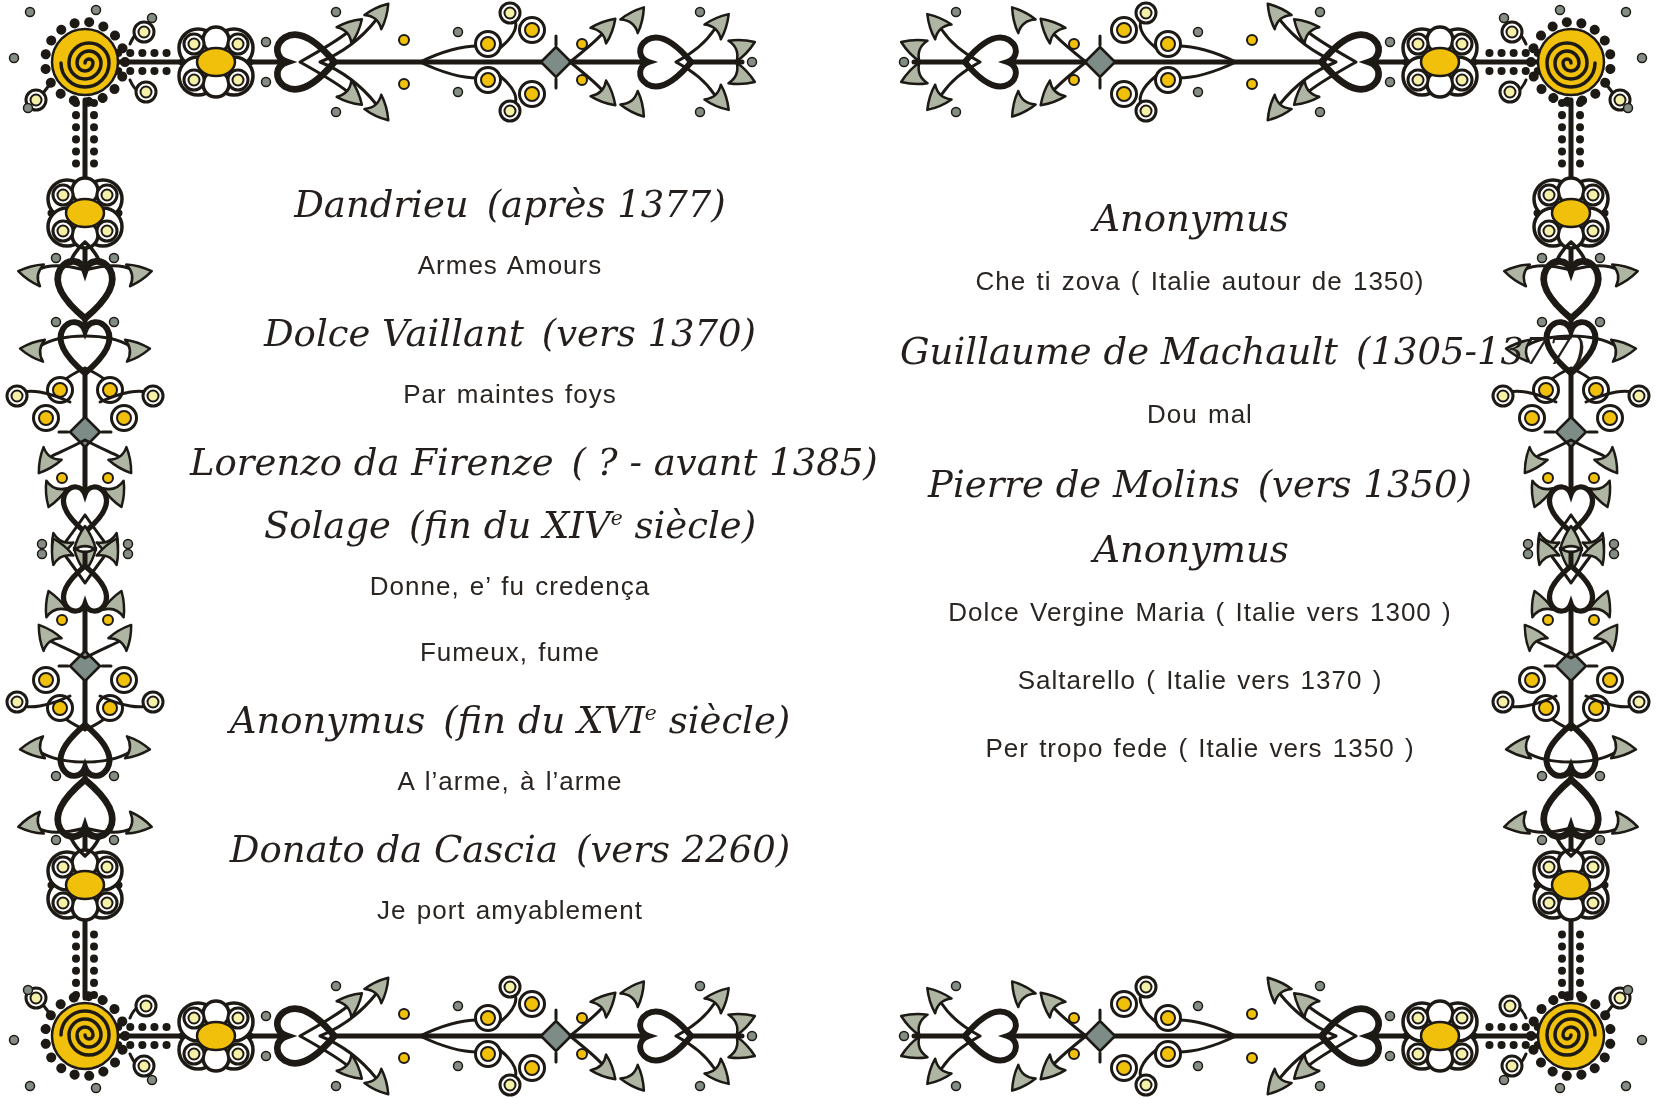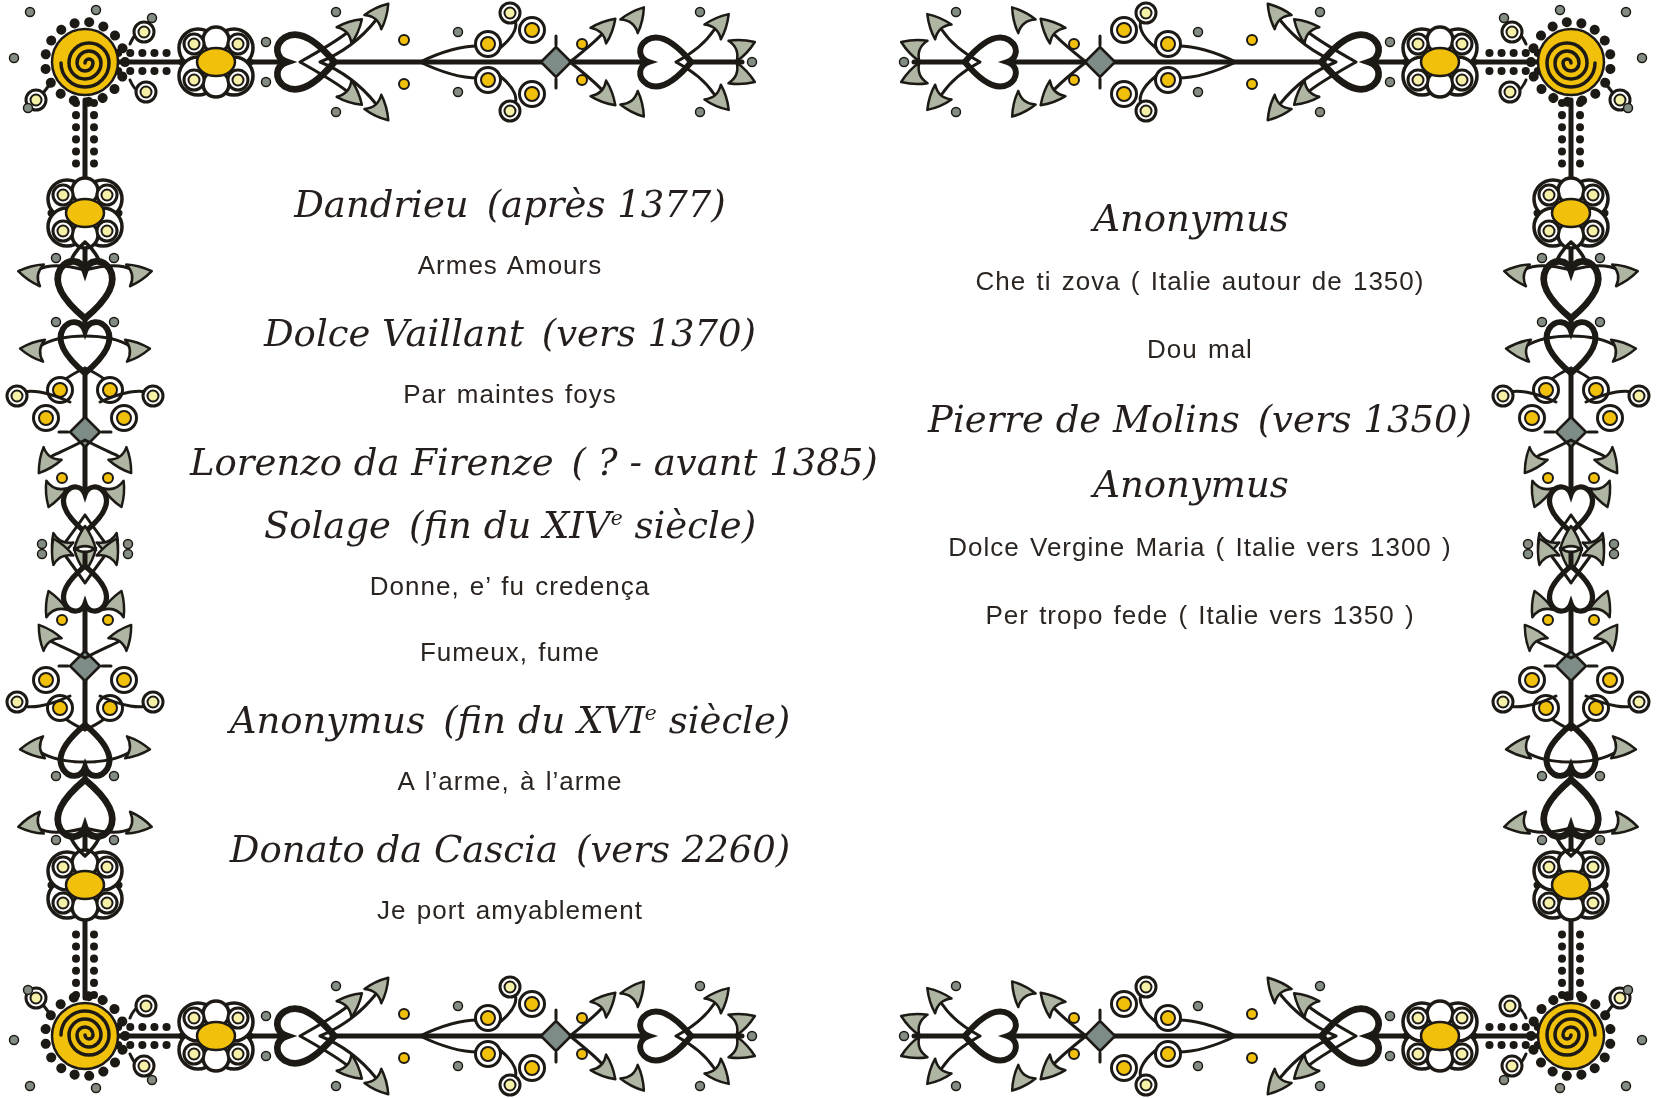--- a/index.html
+++ b/index.html
@@ -234,25 +234,29 @@
 
 </div>
 
 <div class="col col-right">
 
   <div class="line composer-line">
     <span>Anonymus</span><span class="cdates"><span></span><sup></sup><span></span></span>
   </div>
   <div class="line work-line"><span>Che ti zova  ( Italie autour de 1350)</span></div>
 
+  <div class="line composer-line">
+    <span>Guillaume de Machault</span><span class="cdates"><span>(1305-1377)</span><sup></sup><span></span></span>
+  </div>
   <div class="line work-line"><span>Dou mal</span></div>
 
   <div class="line composer-line">
     <span>Pierre de Molins</span><span class="cdates"><span>(vers 1350)</span><sup></sup><span></span></span>
   </div>
 
   <div class="line composer-line">
     <span>Anonymus</span><span class="cdates"><span></span><sup></sup><span></span></span>
   </div>
   <div class="line work-line"><span>Dolce Vergine Maria  ( Italie vers 1300 )</span></div>
+  <div class="line work-line"><span>Saltarello  ( Italie vers 1370 )</span></div>
   <div class="line work-line"><span>Per tropo fede  ( Italie vers 1350 )</span></div>
 
 </div>
 
 </body></html>

